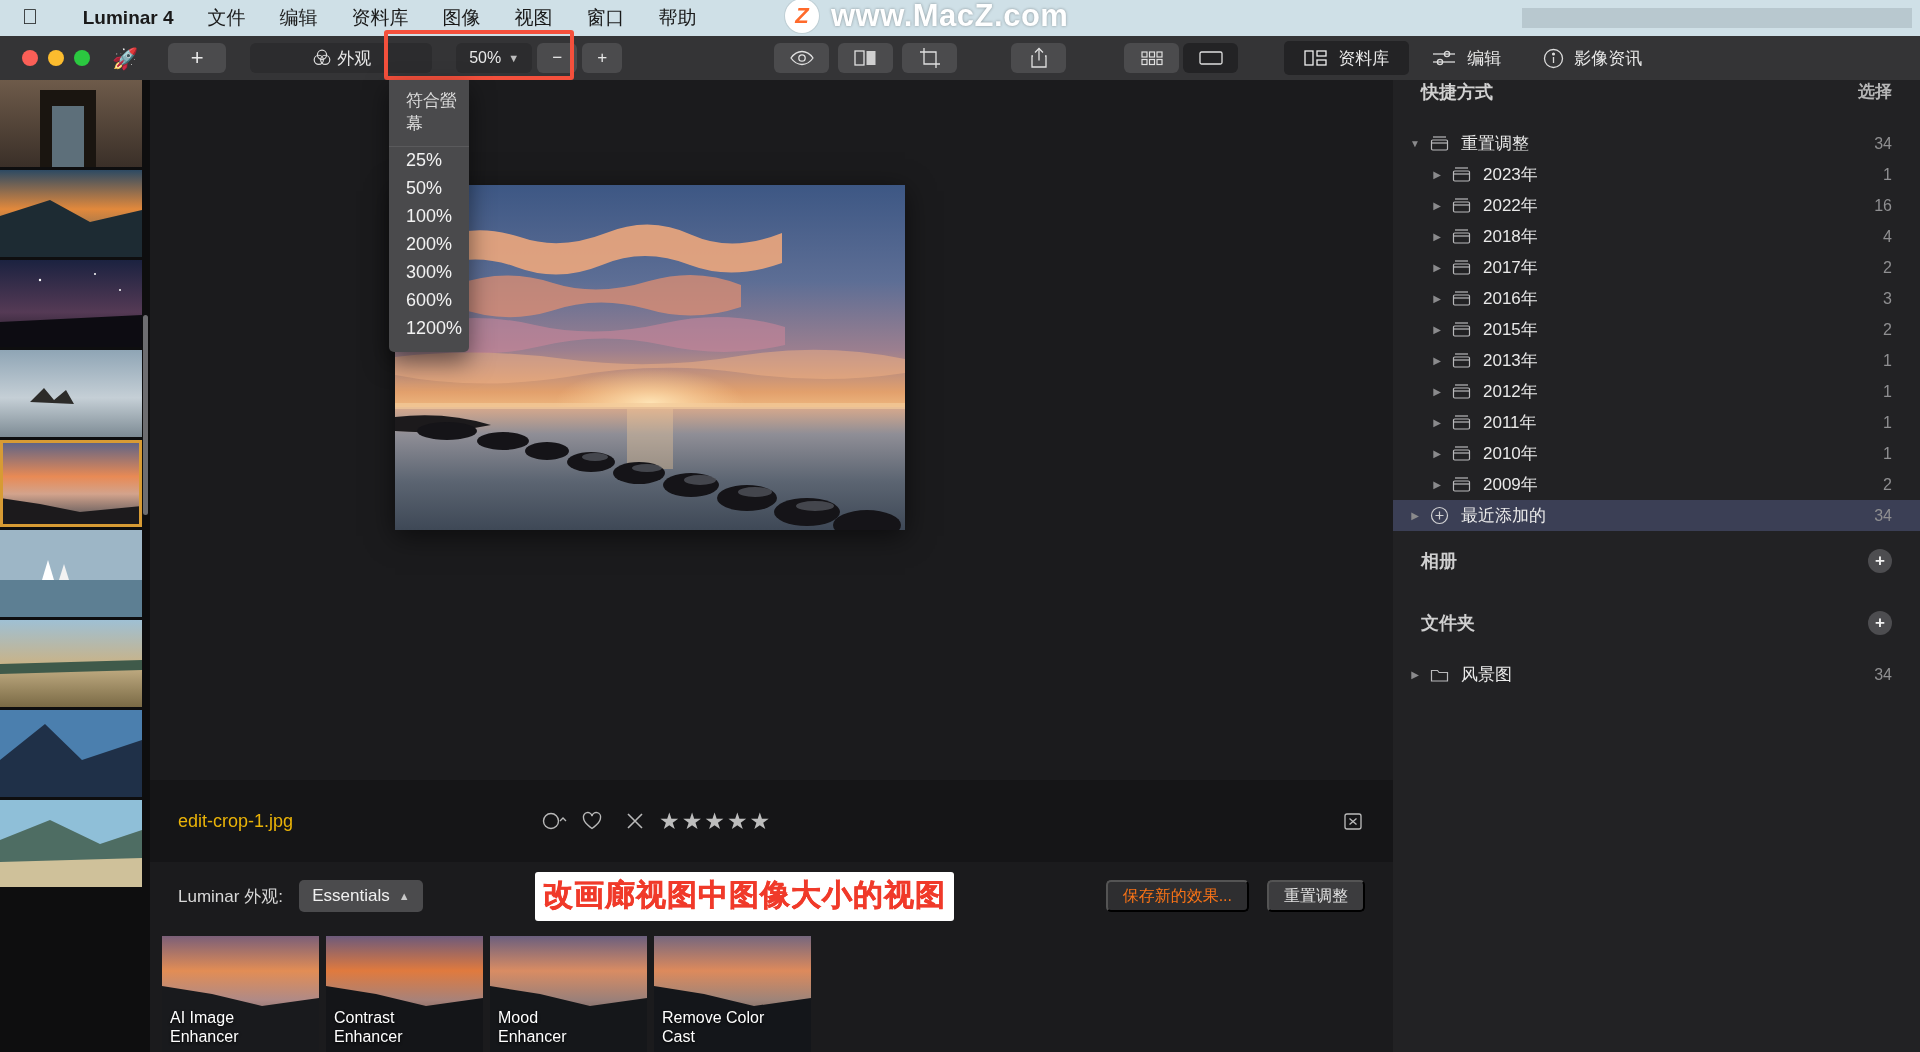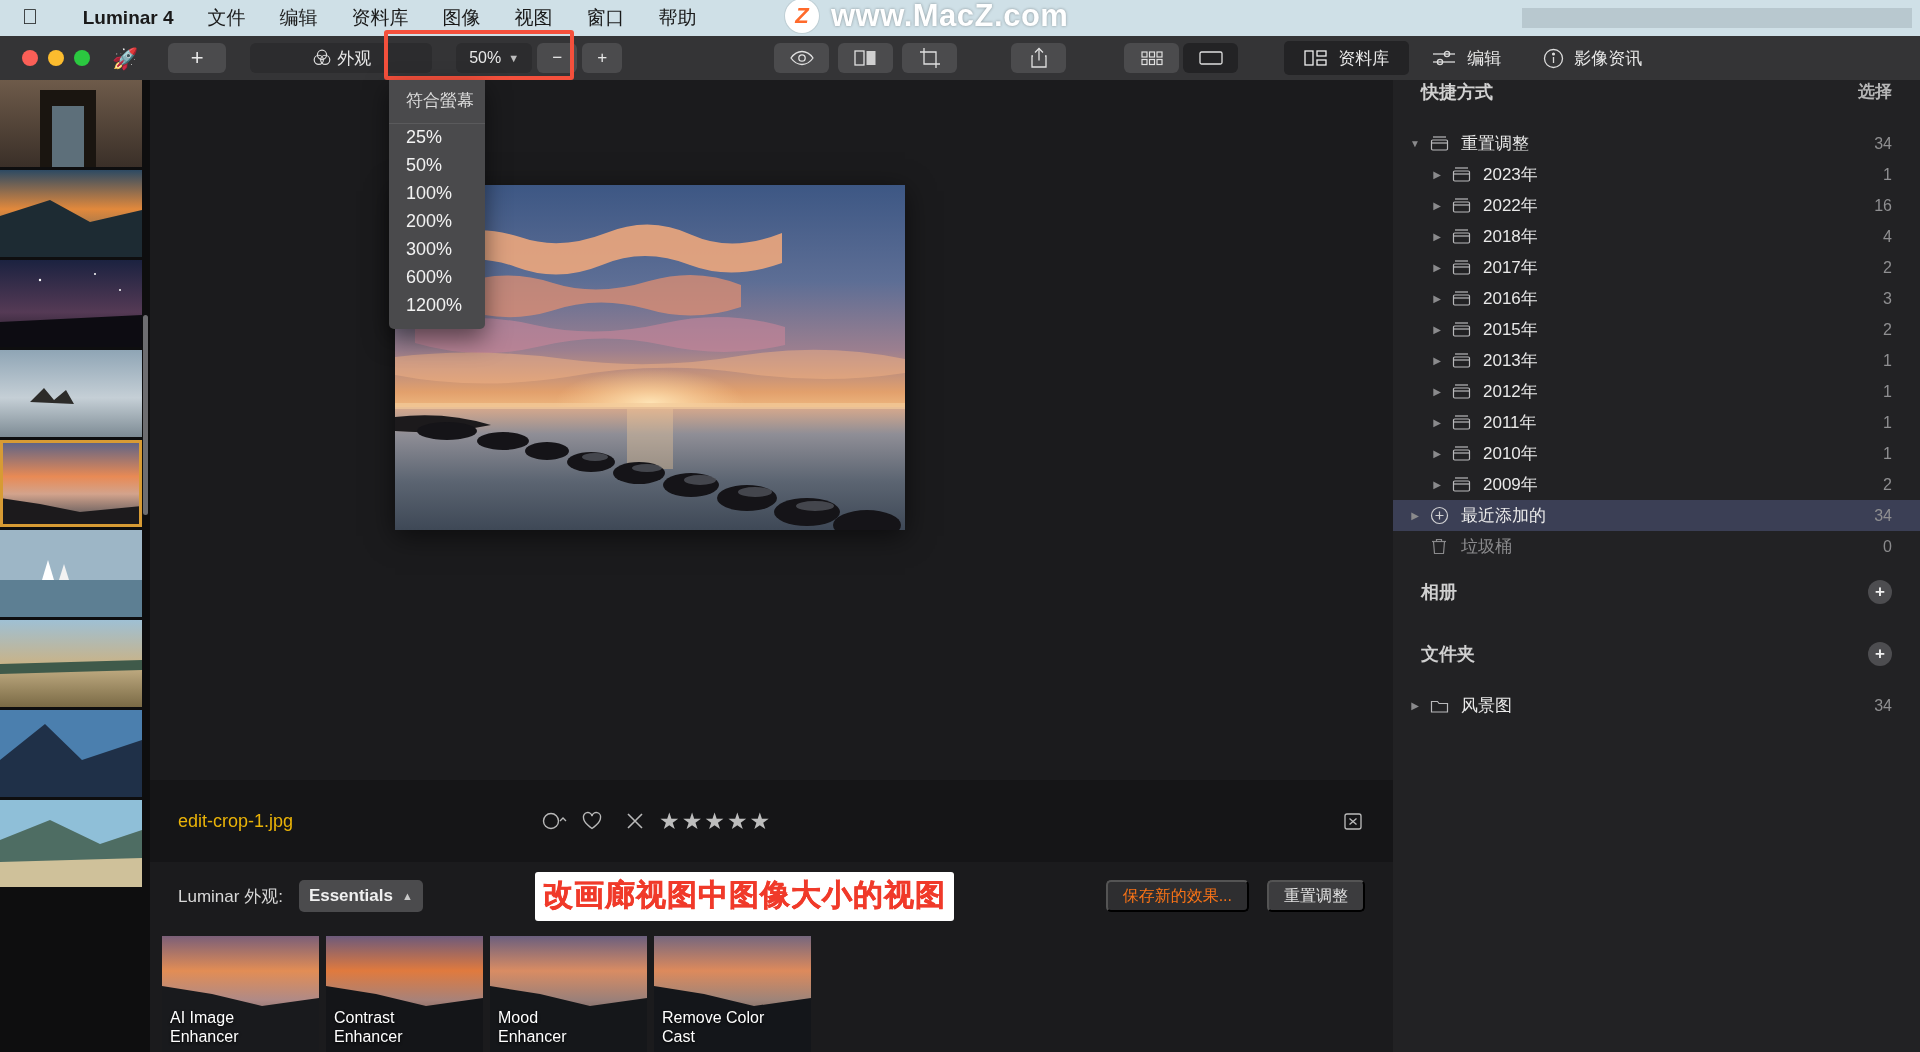--- a/index.html
+++ b/index.html
@@ -122,21 +122,21 @@
     background: #1b1b1d;
   }
   .photo {
     position: absolute; left: 245px; top: 105px; width: 510px; height: 345px;
     box-shadow: 0 6px 26px rgba(0,0,0,.55);
     overflow: hidden;
   }
 
   
   .zmenu {
-    position: absolute; left: 389px; top: 80px; width: 96px;
+    position: absolute; left: 389px; top: 80px; width: 80px;
     background: #4a4a4c; border-radius: 0 0 5px 5px;
     padding: 6px 0 9px 0; z-index: 80;
     box-shadow: 0 10px 24px rgba(0,0,0,.5);
   }
   .zmenu .hdr {
     color: #dcdcdc; font-size: 17px; padding: 3px 0 11px 17px;
     border-bottom: 1px solid #5a5a5c;
   }
   .zmenu .zitem {
     color: #f2f2f2; font-size: 18px; padding: 2px 0 3px 17px; line-height: 23px;
@@ -158,21 +158,21 @@
 
   
   .looksbar {
     position: absolute; left: 150px; right: 527px; bottom: 122px; height: 68px;
     background: #1b1b1d; display: flex; align-items: center;
   }
   .looksbar .lbl { color: #d8d8d8; font-size: 17px; margin-left: 28px; }
   .catsel {
     background: #4b4b4d; border-radius: 5px; height: 32px; width: 124px;
     display: flex; align-items: center; justify-content: center; gap: 9px;
-    color: #f0f0f0; font-size: 17px; margin-left: 16px; font-weight: bold;
+    color: #f0f0f0; font-size: 17px; margin-left: 16px;
   }
   .catsel .chev { font-size: 11px; color: #c9c9c9; }
   .lkbtn {
     background: #2e2e30; border-radius: 5px; height: 32px;
     display: flex; align-items: center; justify-content: center;
     font-size: 16px; padding: 0 15px;
   }
   .savebtn { color: #f97316; margin-left: auto; }
   .resetbtn { color: #e2e2e2; background: #3c3c3e; margin-left: 18px; margin-right: 28px; }
 
@@ -820,32 +820,20 @@
         <span class="tri" style="margin-left:12px">▶</span>
         <span class="ico">
           <svg width="19" height="19" viewBox="0 0 19 19" fill="none" stroke="#d2d2d4" stroke-width="1.2">
             <circle cx="9.5" cy="9.5" r="8"></circle>
             <path d="M9.5 5.5v8M5.5 9.5h8"></path>
           </svg>
         </span>
         <span class="nm">最近添加的</span>
         <span class="ct">34</span>
       </div>
-      <div class="row dim">
-        <span class="tri" style="margin-left:12px"></span>
-        <span class="ico">
-          <svg width="18" height="19" viewBox="0 0 18 19" fill="none" stroke="#8a8a8c" stroke-width="1.2">
-            <path d="M2 4.5h14"></path>
-            <path d="M3.5 4.5l1 12h9l1-12"></path>
-            <path d="M6.5 4.5V2.5h5v2"></path>
-          </svg>
-        </span>
-        <span class="nm">垃圾桶</span>
-        <span class="ct">0</span>
-      </div>
     </div>
 
   <div class="sb-head" style="margin-top:18px">
     <span class="t">相册</span>
     <span class="plus">+</span>
   </div>
 
   <div class="sb-head" style="margin-top:14px">
     <span class="t">文件夹</span>
     <span class="plus">+</span>

